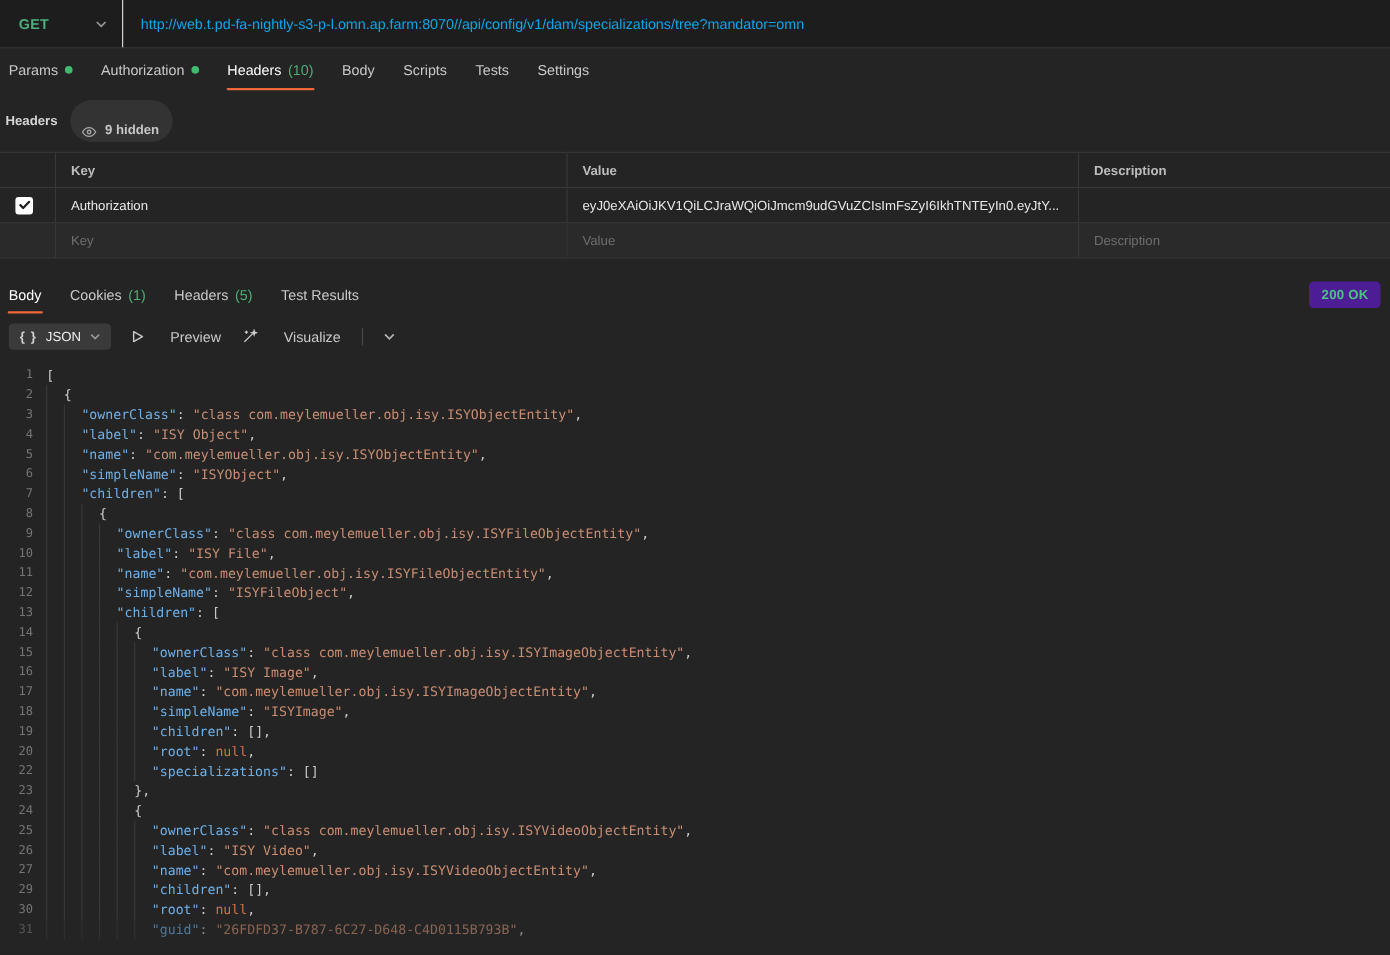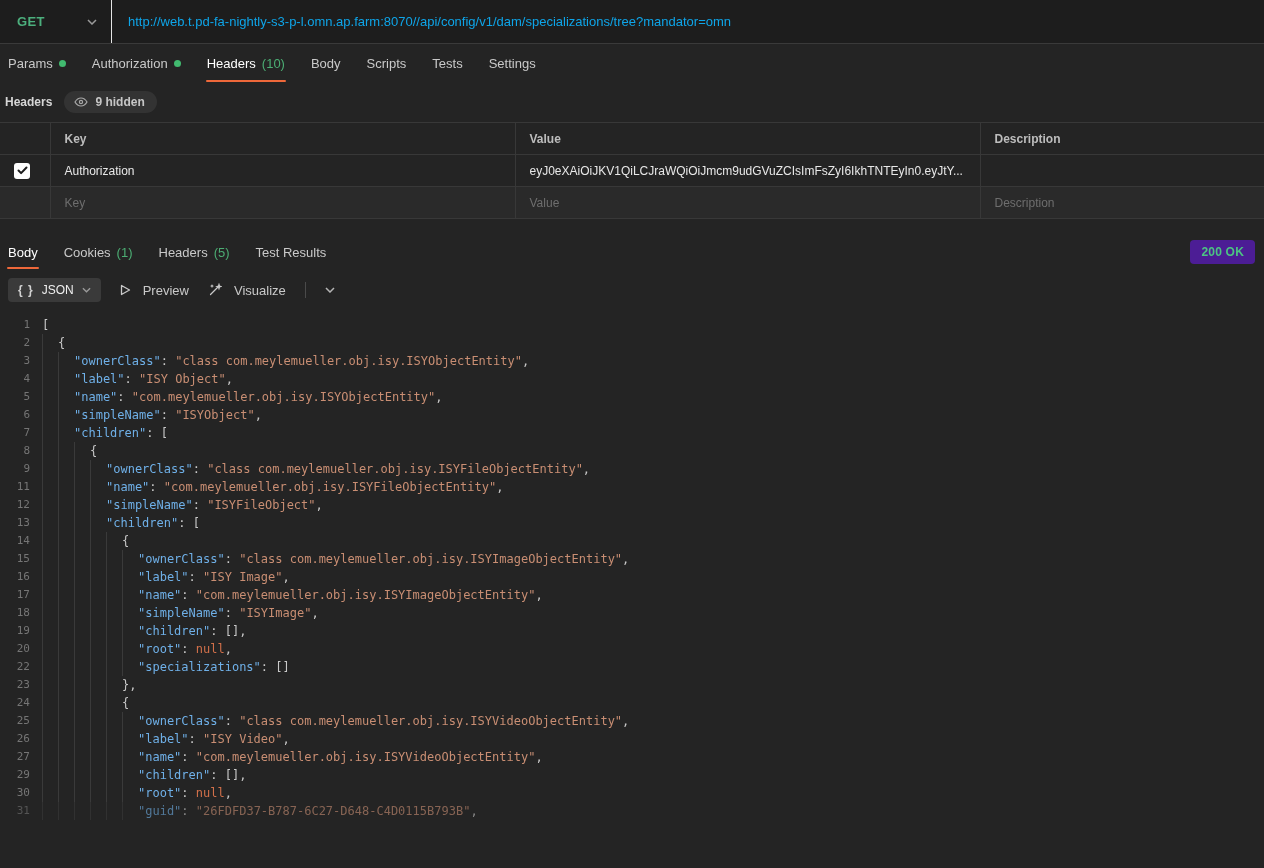--- a/index.html
+++ b/index.html
@@ -40,22 +40,22 @@
   .tab.active { color:#ffffff; }
   .tab.active::after {
     content:""; position:absolute; left:2px; right:2px; bottom:0;
     height:2px; background:#ee683a; border-radius:1px;
   }
 
   
   .headers-head { display:flex; align-items:center; gap:12px; padding:9px 0 9px 5px; }
   .headers-title { font-size:12px; font-weight:bold; color:#d6d6d6; }
   .hidden-badge {
-    display:flex; align-items:center; gap:7px; background:#333333;
-    border-radius:20px; padding:4px 12px 4px 10px; font-size:12px;
+    display:flex; align-items:flex-end; gap:7px; background:#333333;
+    border-radius:20px; padding:20px 12px 4px 10px; font-size:12px;
     font-weight:bold; color:#c6c6c6; cursor:pointer;
   }
   .hidden-badge svg { stroke:#a8a8a8; }
 
   
   table.kv { width:100%; border-collapse:collapse; font-size:12px; table-layout:fixed; }
   table.kv th, table.kv td {
     border-top:1px solid #383838; border-bottom:1px solid #383838;
     padding:0 14px; height:32px; text-align:left; font-weight:normal;
     overflow:hidden; white-space:nowrap;
@@ -83,21 +83,21 @@
     background:#4c1d95; color:#4cc583; font-size:12px; font-weight:bold;
     padding:5px 11px; border-radius:4px; letter-spacing:.2px;
   }
   .resp-toolbar { display:flex; align-items:center; gap:19px; padding:9px 0 9px 8px; }
   .json-btn {
     display:flex; align-items:center; gap:8px; background:#3a3a3a;
     border-radius:4px; padding:5px 10px; cursor:pointer;
   }
   .braces { color:#d2d2d2; font-size:12px; font-weight:bold; letter-spacing:1px; }
   .json-btn .fmt { color:#f0f0f0; font-size:12px; font-weight:normal; }
-  .tool-btn { display:flex; align-items:center; gap:12px; color:#c9c9c9; font-size:13px; cursor:pointer; }
+  .tool-btn { display:flex; align-items:center; gap:24px; color:#c9c9c9; font-size:13px; cursor:pointer; }
   .tool-btn svg { stroke:#c9c9c9; }
   .tb-divider { width:1px; height:16px; background:#4a4a4a; }
   .more-chev { display:flex; cursor:pointer; }
 
   
   .code { font-family:"DejaVu Sans Mono", monospace; font-size:12px; padding-top:5px; }
   .code-line { display:flex; height:18px; line-height:18px; }
   .code-line.faded { opacity:.6; }
   .ln { width:42px; flex:none; text-align:right; padding-right:12px; color:#757575; font-size:11px; }
   .lc { flex:1; white-space:pre; color:#c9c9c9; }
@@ -290,20 +290,24 @@
       </div>
       <div class="code-line">
         <span class="ln">8</span>
         <span class="lc"><span class="ig"></span><span class="ig"></span><span class="ig"></span><span class="tk-punc">{</span></span>
       </div>
       <div class="code-line">
         <span class="ln">9</span>
         <span class="lc"><span class="ig"></span><span class="ig"></span><span class="ig"></span><span class="ig"></span><span class="tk-key">"ownerClass"</span><span class="tk-punc">:</span><span class="tk-punc"> </span><span class="tk-str">"class com.meylemueller.obj.isy.ISYFileObjectEntity"</span><span class="tk-punc">,</span></span>
       </div>
       <div class="code-line">
+        <span class="ln">10</span>
+        <span class="lc"><span class="ig"></span><span class="ig"></span><span class="ig"></span><span class="ig"></span><span class="tk-key">"label"</span><span class="tk-punc">:</span><span class="tk-punc"> </span><span class="tk-str">"ISY File"</span><span class="tk-punc">,</span></span>
+      </div>
+      <div class="code-line">
         <span class="ln">11</span>
         <span class="lc"><span class="ig"></span><span class="ig"></span><span class="ig"></span><span class="ig"></span><span class="tk-key">"name"</span><span class="tk-punc">:</span><span class="tk-punc"> </span><span class="tk-str">"com.meylemueller.obj.isy.ISYFileObjectEntity"</span><span class="tk-punc">,</span></span>
       </div>
       <div class="code-line">
         <span class="ln">12</span>
         <span class="lc"><span class="ig"></span><span class="ig"></span><span class="ig"></span><span class="ig"></span><span class="tk-key">"simpleName"</span><span class="tk-punc">:</span><span class="tk-punc"> </span><span class="tk-str">"ISYFileObject"</span><span class="tk-punc">,</span></span>
       </div>
       <div class="code-line">
         <span class="ln">13</span>
         <span class="lc"><span class="ig"></span><span class="ig"></span><span class="ig"></span><span class="ig"></span><span class="tk-key">"children"</span><span class="tk-punc">:</span><span class="tk-punc"> [</span></span>

